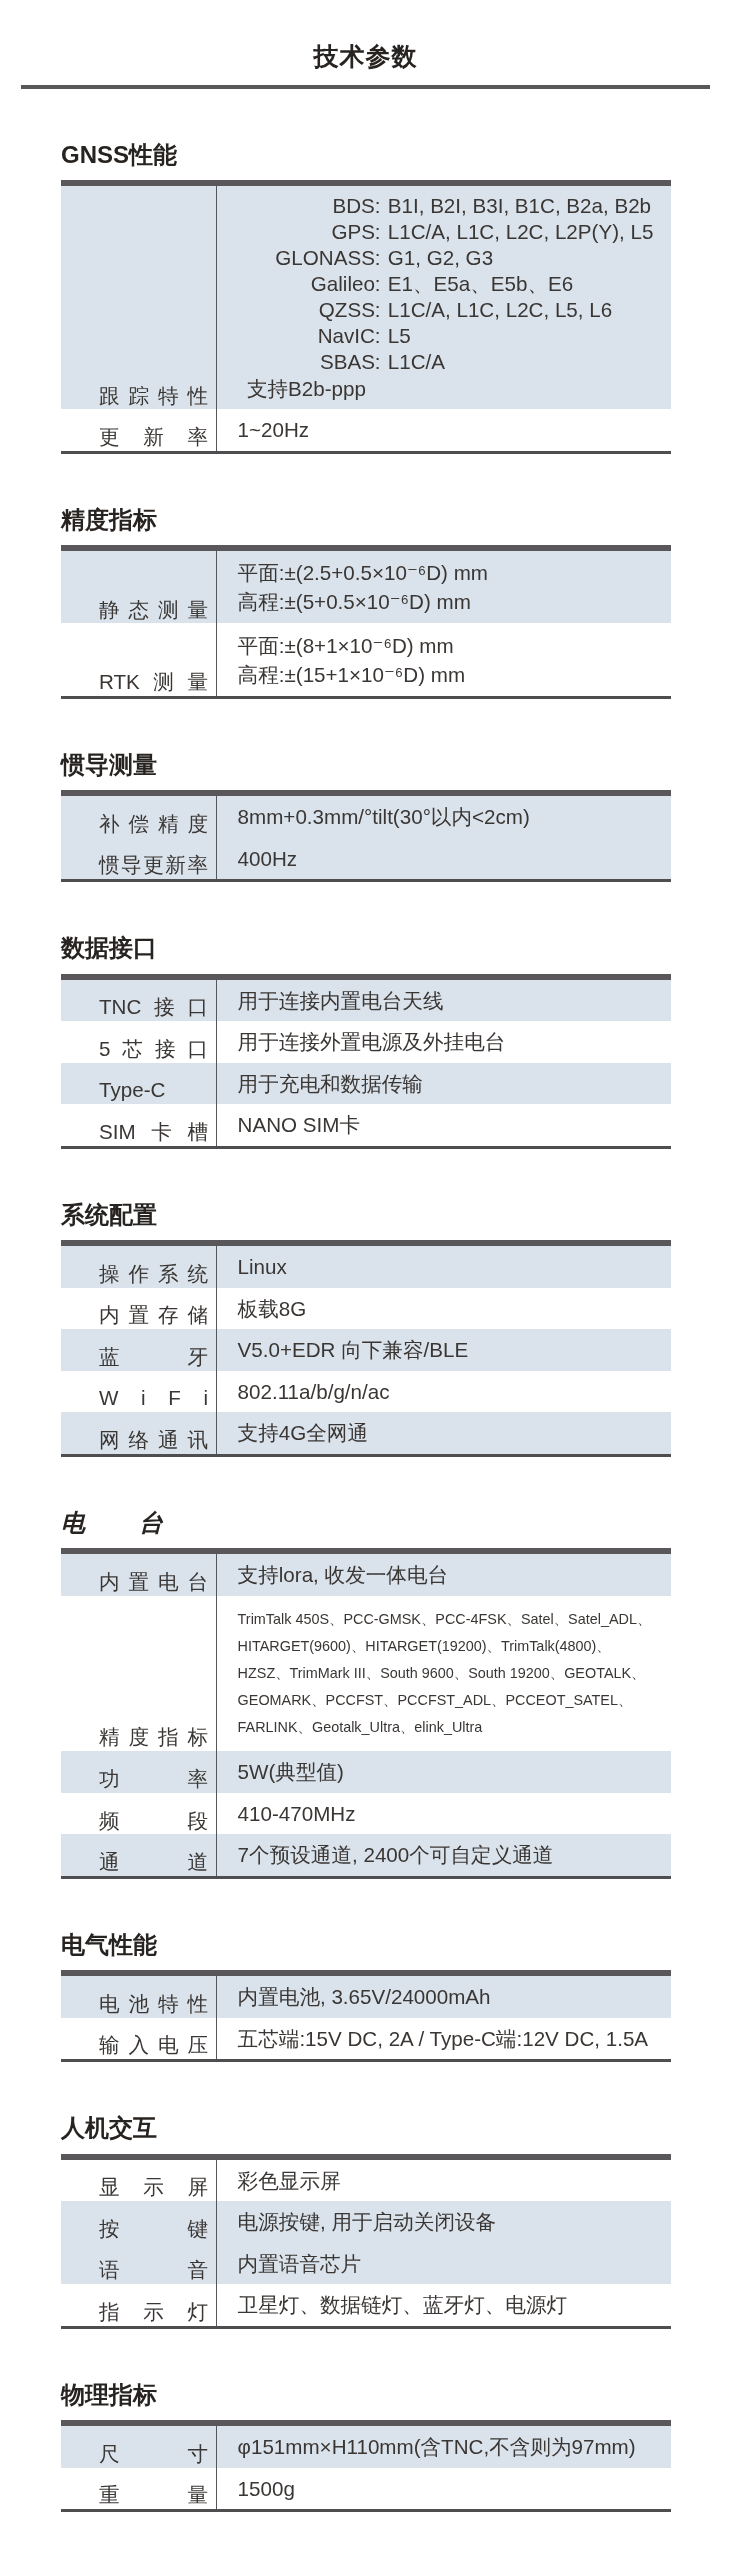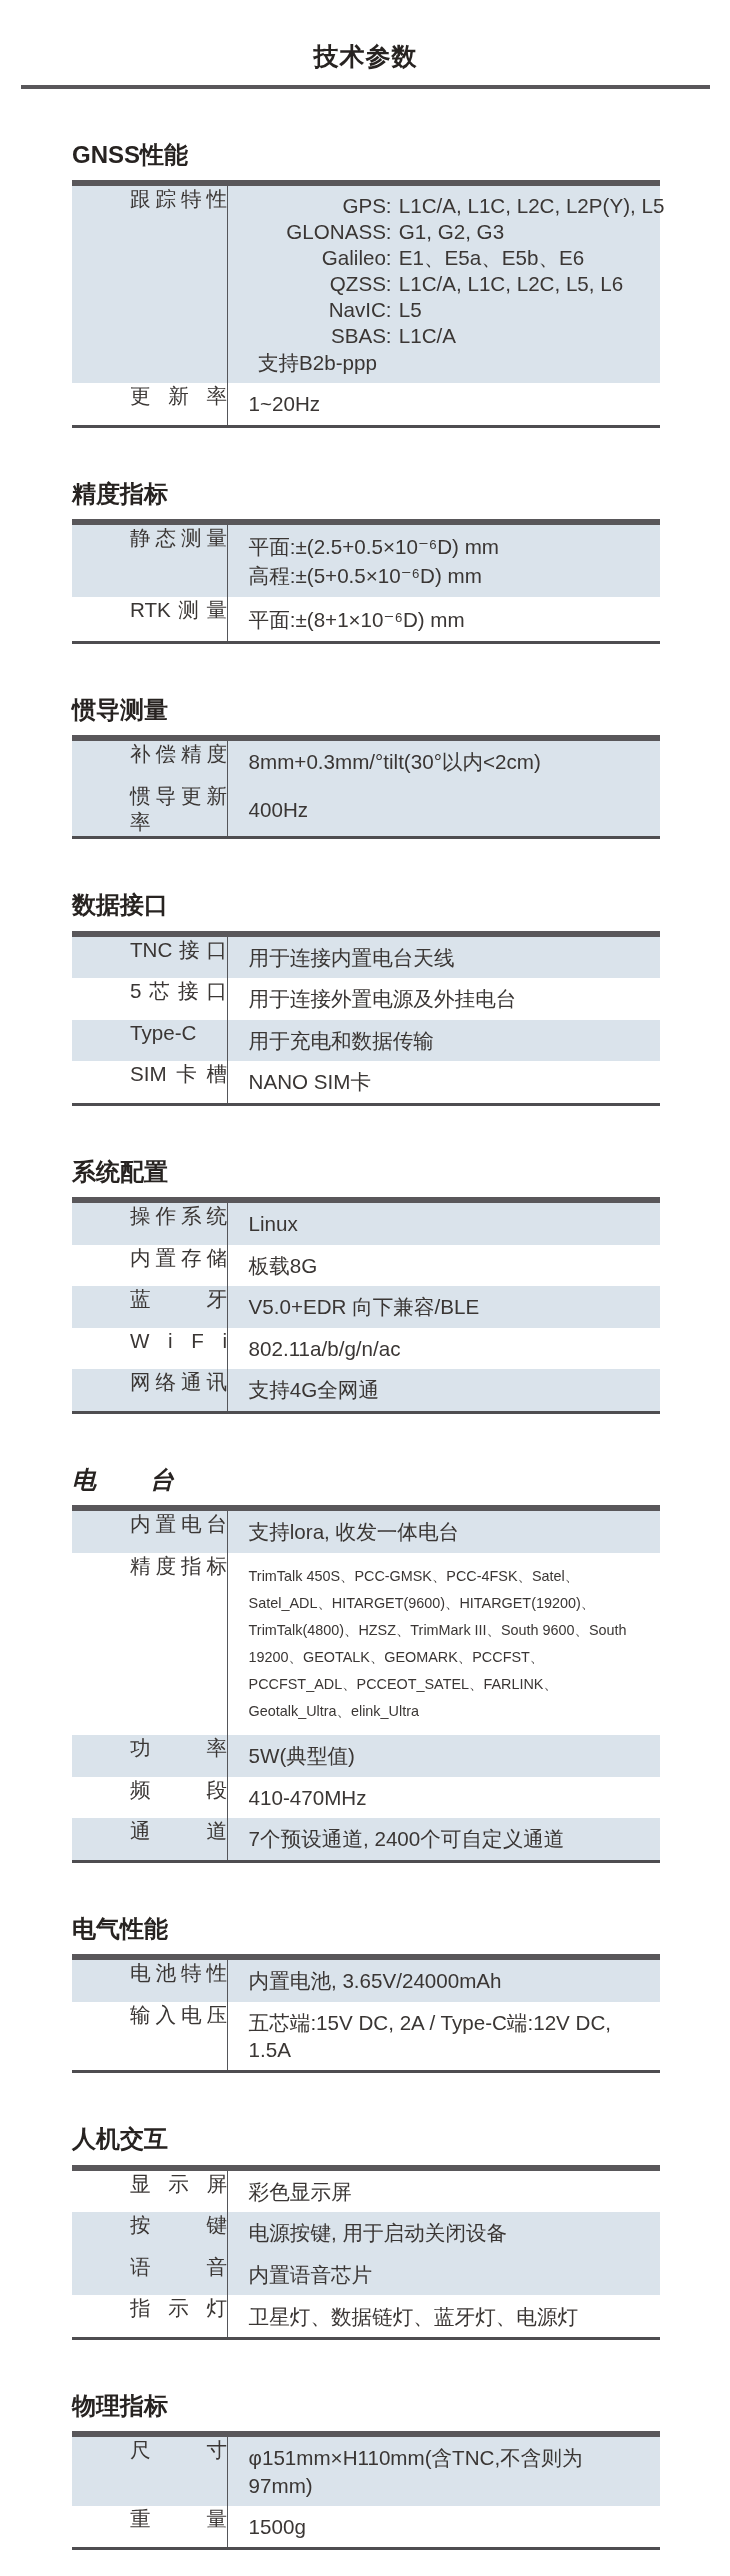--- a/index.html
+++ b/index.html
@@ -27,21 +27,21 @@
     font-weight:bold;
     color:var(--title);
     letter-spacing:1px;
   }
   .title-rule{
     height:3.6px;
     background:var(--bar);
     margin:8.2px 20.6px 0 20.6px;
   }
   .sections{padding:0 60px 0 61px;}
-  section.spec-section{margin:11px;}
+  section.spec-section{margin:0;}
   h2.section-title{
     margin:50px 0 9.3px 0;
     font-size:24px;
     font-weight:bold;
     color:var(--title);
   }
   h2.section-title .h2t{display:inline-block;}
   h2.section-title .h2t.spread{
     width:102px;
     text-align:justify;
@@ -50,22 +50,21 @@
   }
   .tbl{border-top:6.2px solid var(--bar);}
   .tbl.with-bottom{border-bottom:3.1px solid var(--border);}
   .row{display:flex;align-items:stretch;background:#ffffff;}
   .row.alt{background:var(--rowalt);}
   .lab{
     width:156px;
     flex:0 0 156px;
     border-right:1.5px solid var(--divider);
     display:flex;
-    align-items:flex-start;
-    padding-left:20px;
+    align-items:flex-end;
   }
   .lab .lab-text{
     display:block;
     margin-left:38px;
     width:109px;
     font-size:20.6px;
     line-height:1.3;
     text-align:justify;
     text-align-last:justify;
     color:var(--text);
@@ -104,20 +103,24 @@
       <section class="spec-section">
         <h2 class="section-title"><span class="h2t">GNSS性能</span></h2>
         <div class="tbl with-bottom">
           <div class="row alt">
             <div class="lab">
               <span class="lab-text">跟踪特性</span>
             </div>
             <div class="val">
               <div class="track">
                 <div class="tline">
+                  <span class="tname">BDS:</span>
+                  <span class="tval">B1I, B2I, B3I, B1C, B2a, B2b</span>
+                </div>
+                <div class="tline">
                   <span class="tname">GPS:</span>
                   <span class="tval">L1C/A, L1C, L2C, L2P(Y), L5</span>
                 </div>
                 <div class="tline">
                   <span class="tname">GLONASS:</span>
                   <span class="tval">G1, G2, G3</span>
                 </div>
                 <div class="tline">
                   <span class="tname">Galileo:</span>
                   <span class="tval">E1、E5a、E5b、E6</span>
@@ -159,20 +162,21 @@
               <div class="vline">平面:±(2.5+0.5×10⁻⁶D) mm</div>
               <div class="vline">高程:±(5+0.5×10⁻⁶D) mm</div>
             </div>
           </div>
           <div class="row">
             <div class="lab">
               <span class="lab-text">RTK测量</span>
             </div>
             <div class="val">
               <div class="vline">平面:±(8+1×10⁻⁶D) mm</div>
+              <div class="vline">高程:±(15+1×10⁻⁶D) mm</div>
             </div>
           </div>
         </div>
       </section>
       <section class="spec-section">
         <h2 class="section-title"><span class="h2t">惯导测量</span></h2>
         <div class="tbl with-bottom">
           <div class="row alt">
             <div class="lab">
               <span class="lab-text">补偿精度</span>

